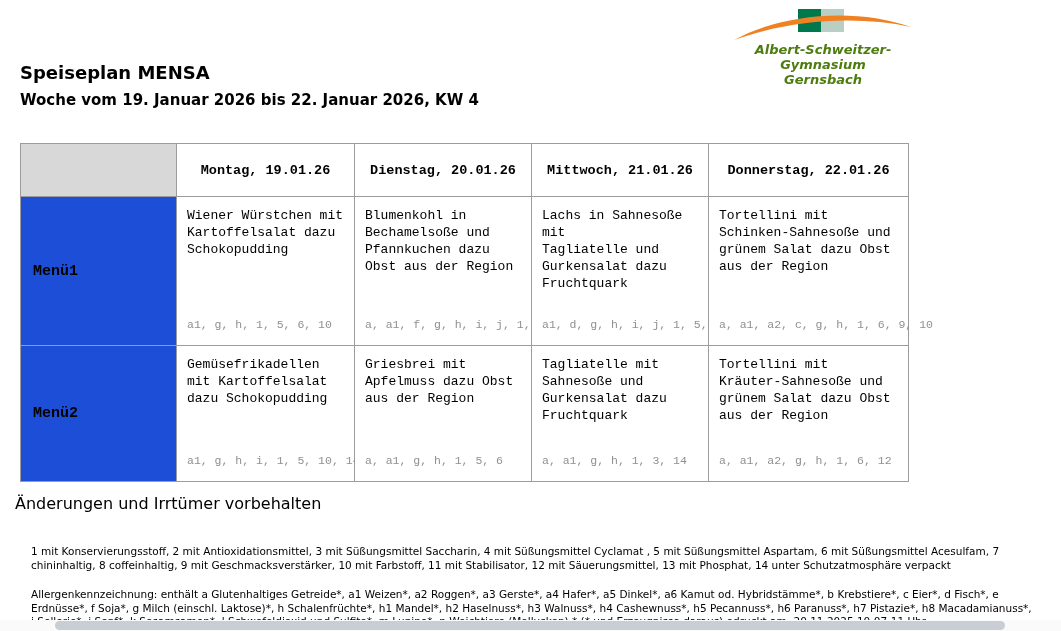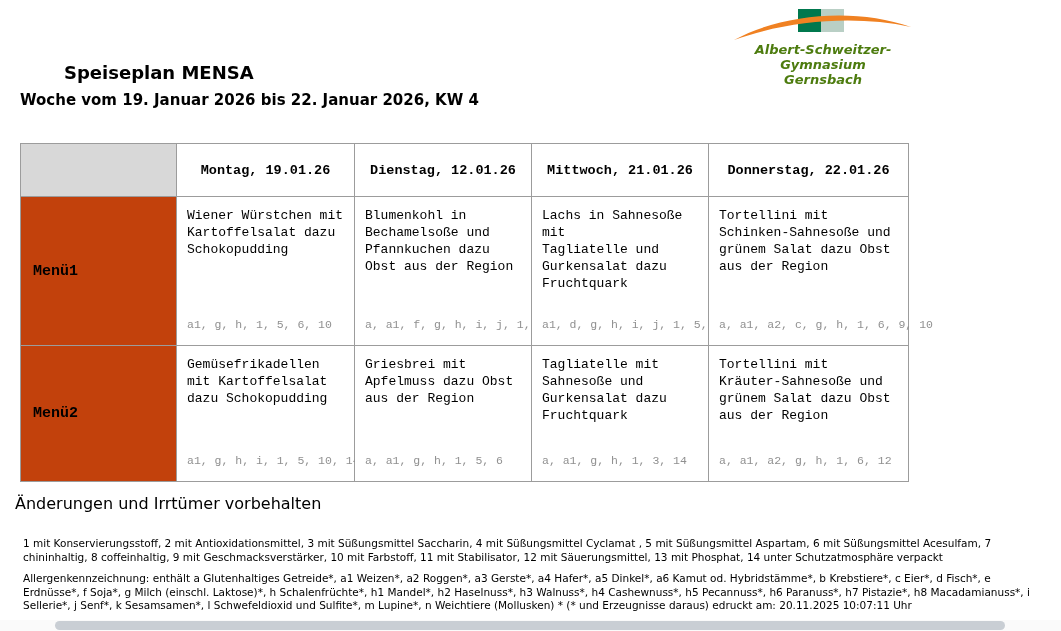--- a/index.html
+++ b/index.html
@@ -8,39 +8,39 @@
     width:1061px; height:631px; position:relative; overflow:hidden;
     font-family:"DejaVu Sans","Liberation Sans",sans-serif; color:#000;
   }
 
   
   .logo { position:absolute; left:732px; top:6px; width:182px; text-align:center; }
   .logo svg { display:block; }
   .logo-text { font-size:13px; font-weight:bold; font-style:italic; color:#4d7c0f; line-height:15px; }
 
   
-  .page-title    { position:absolute; left:20px; top:62px;  font-size:18px;   font-weight:bold;margin-left:44px; }
+  .page-title    { position:absolute; left:20px; top:62px;  font-size:18px;   font-weight:bold; }
   .page-subtitle { position:absolute; left:20px; top:91px;  font-size:15px; font-weight:bold; }
 
   
   table.menu { position:absolute; left:20px; top:143px; border-collapse:collapse; table-layout:fixed;font-family:Liberation Mono, monospace; }
   table.menu th, table.menu td { border:1px solid #9c9c9c; }
   th.corner   { background:#d8d8d8; }
   th.day      { height:53px; background:#fff; font-size:13.5px; font-weight:bold; text-align:center; vertical-align:middle; }
-  td.rowlabel { background:#c2410c; font-weight:bold; font-size:15px; text-align:left; vertical-align:middle; padding-left:12px; }
+  td.rowlabel { background:#1d4ed8; font-weight:bold; font-size:15px; text-align:left; vertical-align:middle; padding-left:12px; }
   td.menucell { position:relative; background:#fff; vertical-align:top; padding:11px 10px 34px 10px; font-size:13px; line-height:1.3; }
   tr.r1 td { height:149px; }
   tr.r2 td { height:136px; }
   .menu-text { white-space:pre-line; }
   .allergens { position:absolute; left:10px; bottom:12px; font-size:11.5px; color:#909090; white-space:nowrap; }
 
   
   .disclaimer { position:absolute; left:15px; top:494px; font-size:16px; }
   .legal { position:absolute; left:15px; top:529px; width:1034px; font-size:10.5px; line-height:13.5px; }
-  .legal p { margin:8px; }
+  .legal p { margin:16px; }
 
   
   .hscroll-track { position:absolute; left:0; right:0; bottom:0; height:11px; background:#fafafa; }
   .hscroll-thumb { position:absolute; left:55px; top:1px; width:950px; height:9px; background:#c9ced4; border-radius:5px; }
 </style>
 </head>
 <body>
 
 <div class="logo">
   <span>
@@ -62,21 +62,21 @@
     <col style="width:156px">
       <col style="width:178px">
       <col style="width:177px">
       <col style="width:177px">
       <col style="width:200px">
   </colgroup>
   <tbody>
       <tr>
     <th class="corner"></th>
     <th class="day">Montag, 19.01.26</th>
-    <th class="day">Dienstag, 12.01.26</th>
+    <th class="day">Dienstag, 20.01.26</th>
     <th class="day">Mittwoch, 21.01.26</th>
     <th class="day">Donnerstag, 22.01.26</th>
   </tr>
 
   <tr class="r1">
     <td class="rowlabel">Menü1</td>
     <td class="menucell">
       <div class="menu-text">Wiener Würstchen mit Kartoffelsalat dazu Schokopudding</div>
       <div class="allergens">a1, g, h, 1, 5, 6, 10</div>
     </td>

